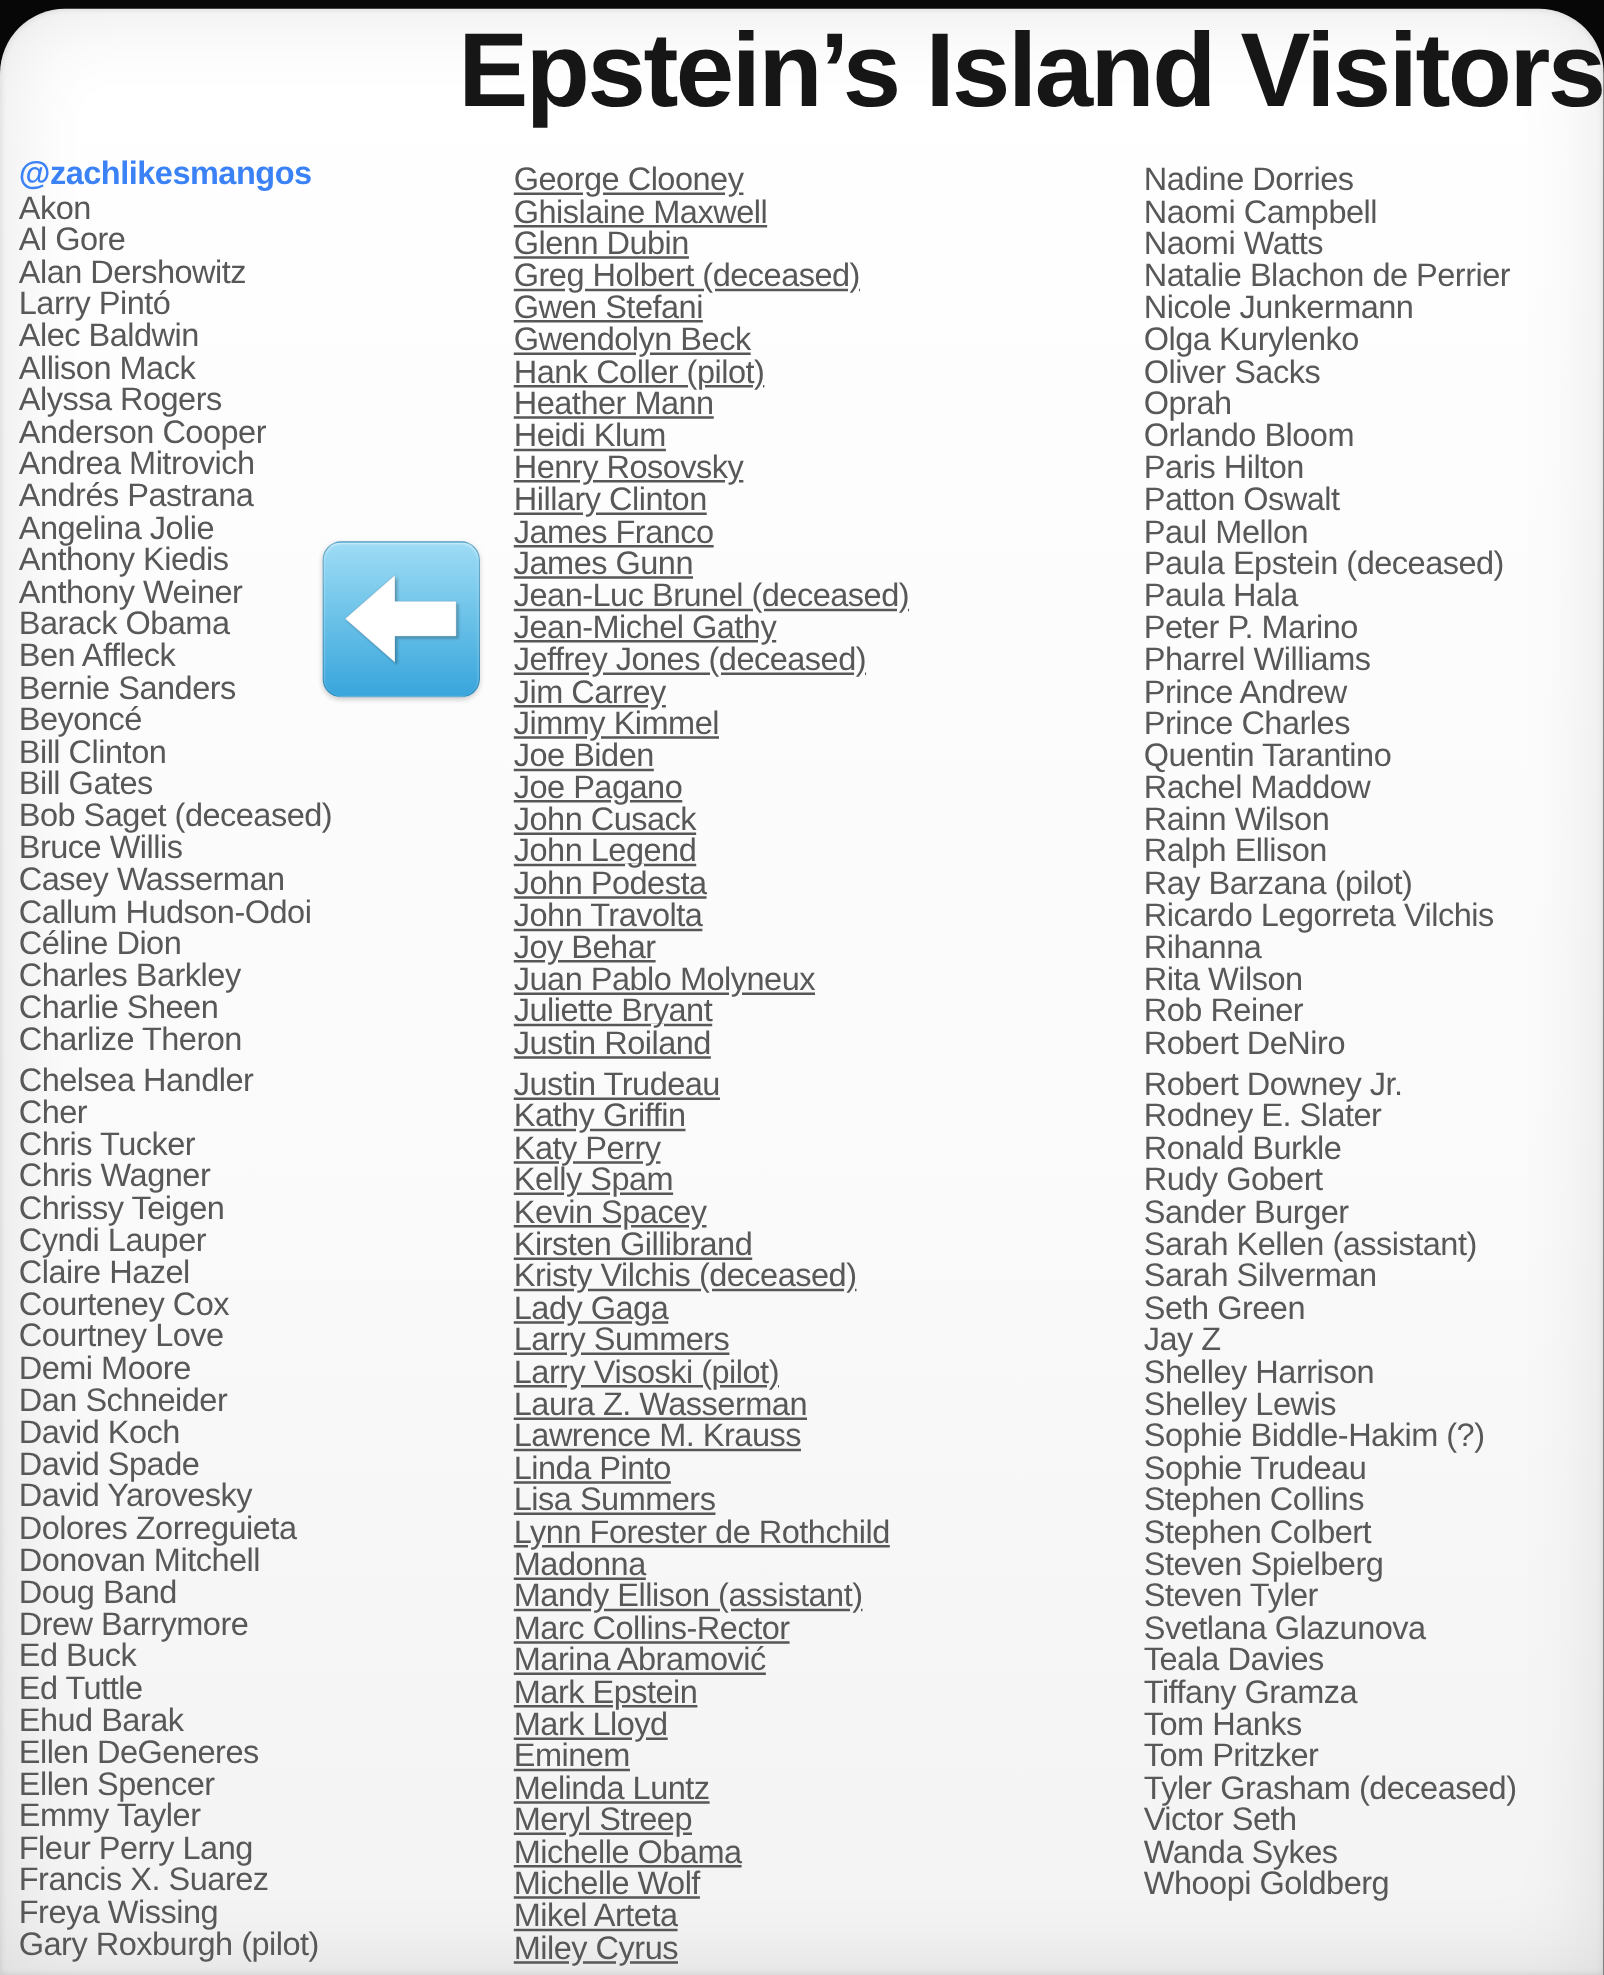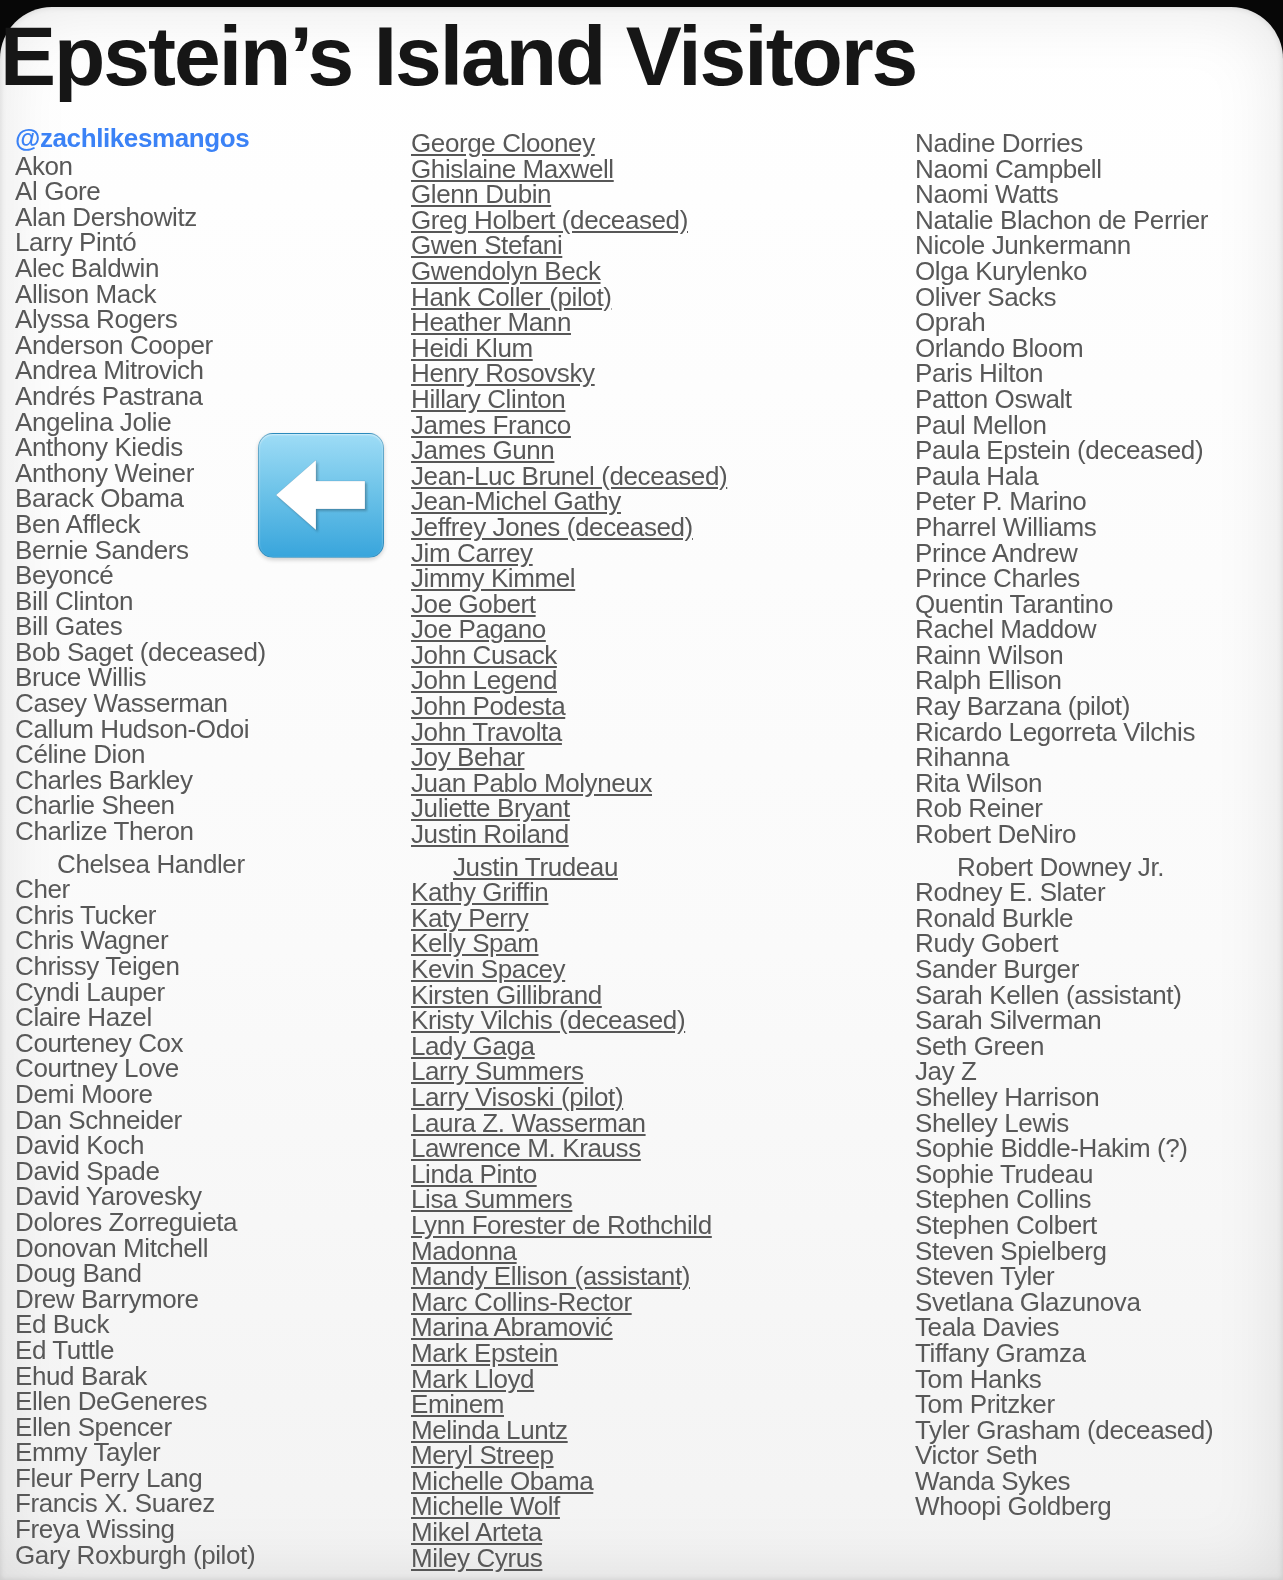--- a/index.html
+++ b/index.html
@@ -13,21 +13,21 @@
   .card{
     position:absolute;
     top:7px;left:0;right:0;bottom:0;
     background:linear-gradient(180deg,#ffffff 0%,#fafafa 60%,#f3f3f3 100%);
     border-radius:52px 52px 0 0;
     box-shadow:inset 0 0 70px rgba(0,0,0,0.10), inset 0 0 6px rgba(0,0,0,0.12);
   }
   .title{
     position:absolute;
     top:8px;left:0;right:0;
-    text-align:left;
+    text-align:right;
     font-size:84px;
     font-weight:bold;
     letter-spacing:-2px;
     color:#161616;
     filter:blur(0.5px);
     white-space:nowrap;
   }
   .col{
     position:absolute;
     top:131px;
@@ -40,21 +40,21 @@
   }
   #col1{left:15px;top:126px;}
   #col2{left:411px;text-decoration:underline;}
   #col3{left:915px;}
   .handle{
     font-weight:bold;
     color:#3b82f6;
     margin-bottom:2px;
   }
   .name{color:#585858;}
-  .name.gap{margin-top:7px;margin-left:42px;}
+  .name.gap{margin-top:7px;}
   .arrow-emoji{
     position:absolute;
     left:258px;top:433px;
     width:124px;height:123px;
     border-radius:15px;
     background:linear-gradient(180deg,#9edcf6 0%,#6fc4e9 45%,#38a5dc 100%);
     border:1px solid rgba(20,90,130,0.35);
     box-shadow:0 2px 4px rgba(0,0,0,0.18), inset 0 1px 2px rgba(255,255,255,0.6);
   }
   .arrow-emoji svg{position:absolute;left:0;top:0;}
@@ -140,21 +140,21 @@
       <div class="name">Heidi Klum</div>
       <div class="name">Henry Rosovsky</div>
       <div class="name">Hillary Clinton</div>
       <div class="name">James Franco</div>
       <div class="name">James Gunn</div>
       <div class="name">Jean-Luc Brunel (deceased)</div>
       <div class="name">Jean-Michel Gathy</div>
       <div class="name">Jeffrey Jones (deceased)</div>
       <div class="name">Jim Carrey</div>
       <div class="name">Jimmy Kimmel</div>
-      <div class="name">Joe Gobert</div>
+      <div class="name">Joe Biden</div>
       <div class="name">Joe Pagano</div>
       <div class="name">John Cusack</div>
       <div class="name">John Legend</div>
       <div class="name">John Podesta</div>
       <div class="name">John Travolta</div>
       <div class="name">Joy Behar</div>
       <div class="name">Juan Pablo Molyneux</div>
       <div class="name">Juliette Bryant</div>
       <div class="name">Justin Roiland</div>
       <div class="name gap">Justin Trudeau</div>

